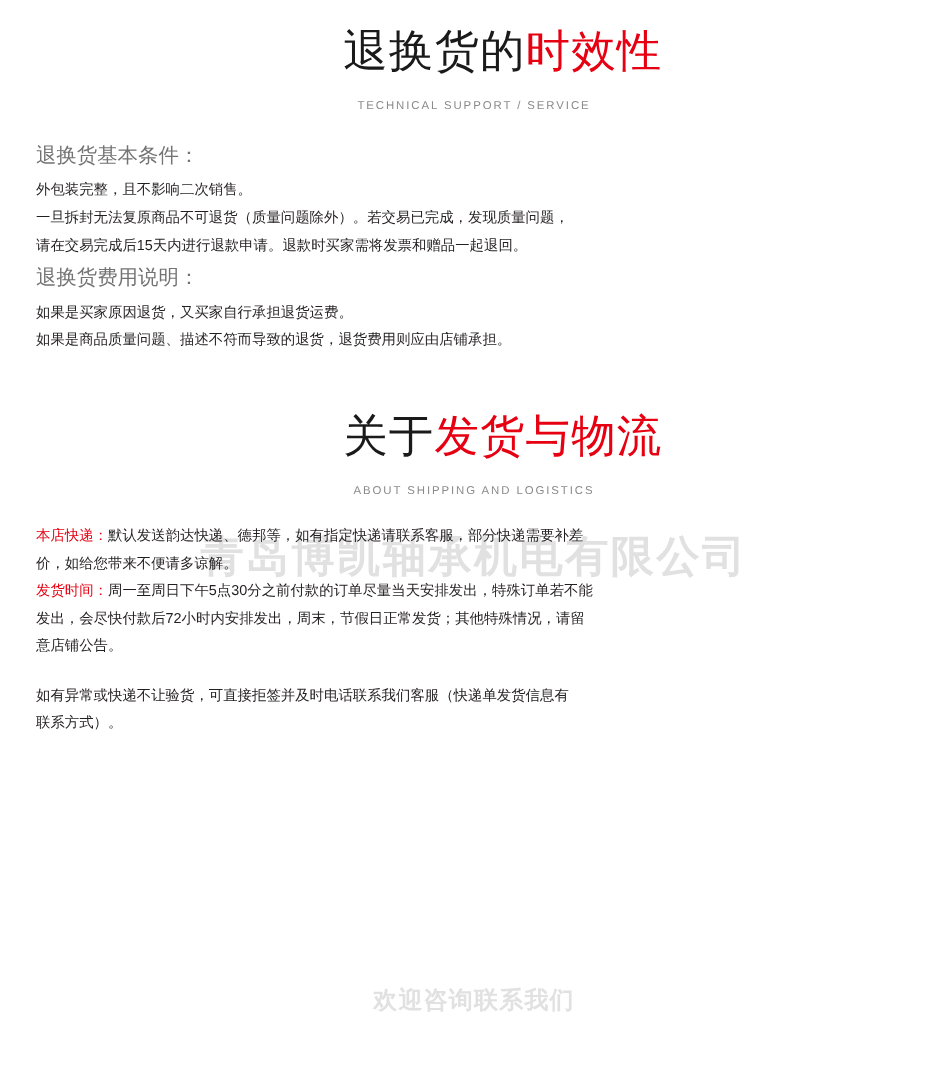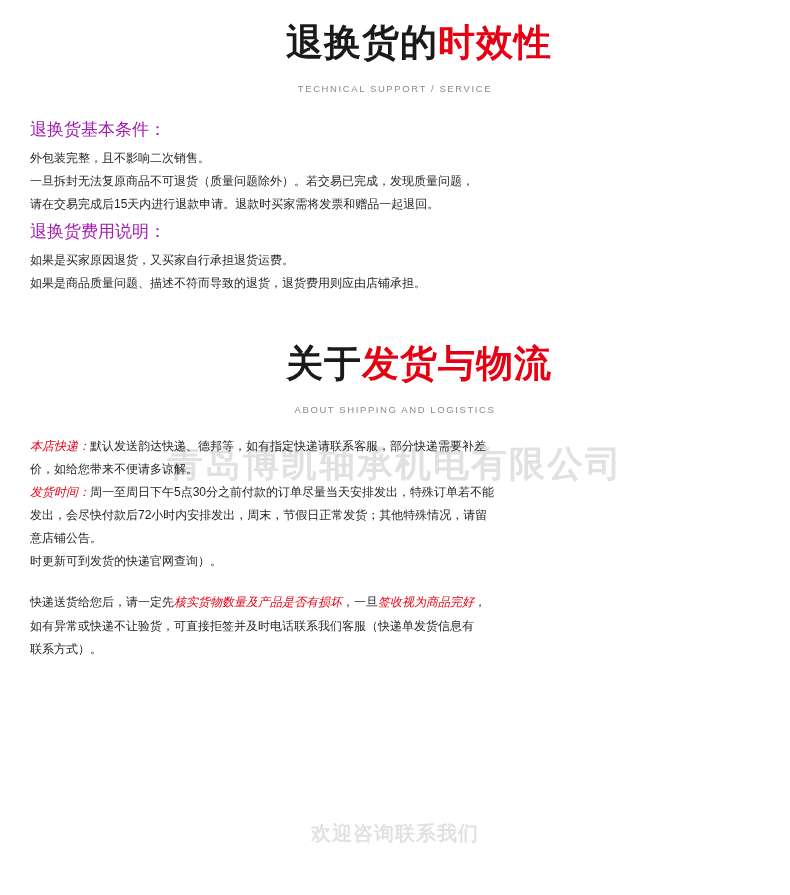--- a/index.html
+++ b/index.html
@@ -46,21 +46,21 @@
   }
 
   
   .heading {
     text-align: center;
     position: relative;
     z-index: 10;
   }
   .heading .line {
     font-size: 37px;
-    font-weight: bold;
+    font-weight: normal;
     letter-spacing: 1px;
     line-height: 1.12;
     white-space: nowrap;
     padding-left: 48px;
   }
   .heading .blk { color: #1a1a1a; }
   .heading .red { color: #e60012; }
   .heading .sub {
     margin-top: 20px;
     font-size: 9.5px;
@@ -75,26 +75,26 @@
     z-index: 10;
     padding: 0 28px 0 30px;
   }
   .para {
     font-size: 12px;
     line-height: 1.92;
     color: #231f20;
     text-align: left;
   }
   .label-red {
-    color: #a21caf;
+    color: #737373;
     font-size: 17px;
     line-height: 1.92;
     font-weight: normal;
   }
-  .inline-red { color: #e60012; font-style: italic; }
+  .inline-red { color: #e60012; }
 
   .h1-wrap { padding-top: 22px; }
   .sec1-body { margin-top: 20px; }
   .h2-wrap { padding-top: 48px; }
   .sec2-body { margin-top: 20px; }
   .h3-wrap { padding-top: 52px; }
   .sec3-body { margin-top: 18px; }
 </style>
 </head>
 <body>
@@ -131,23 +131,21 @@
       <div class="sub">ABOUT SHIPPING AND LOGISTICS</div>
     </div>
   </div>
 
   <div class="body-block sec2-body">
     <div class="para"><span class="inline-red">本店快递：</span><span>默认发送韵达快递、德邦等，如有指定快递请联系客服，部分快递需要补差</span></div>
     <div class="para">价，如给您带来不便请多谅解。</div>
     <div class="para"><span class="inline-red">发货时间：</span><span>周一至周日下午5点30分之前付款的订单尽量当天安排发出，特殊订单若不能</span></div>
     <div class="para">发出，会尽快付款后72小时内安排发出，周末，节假日正常发货；其他特殊情况，请留</div>
     <div class="para">意店铺公告。</div>
-    <div class="para">时更新可到发货的快递官网查询）。</div>
   </div>
 
 
   <div class="body-block sec3-body">
-    <div class="para"><span>快递送货给您后，请一定先</span><span class="inline-red">核实货物数量及产品是否有损坏</span><span>，一旦</span><span class="inline-red">签收视为商品完好</span><span>，</span></div>
     <div class="para">如有异常或快递不让验货，可直接拒签并及时电话联系我们客服（快递单发货信息有</div>
     <div class="para">联系方式）。</div>
   </div>
 
 </div>
 
 </body></html>

